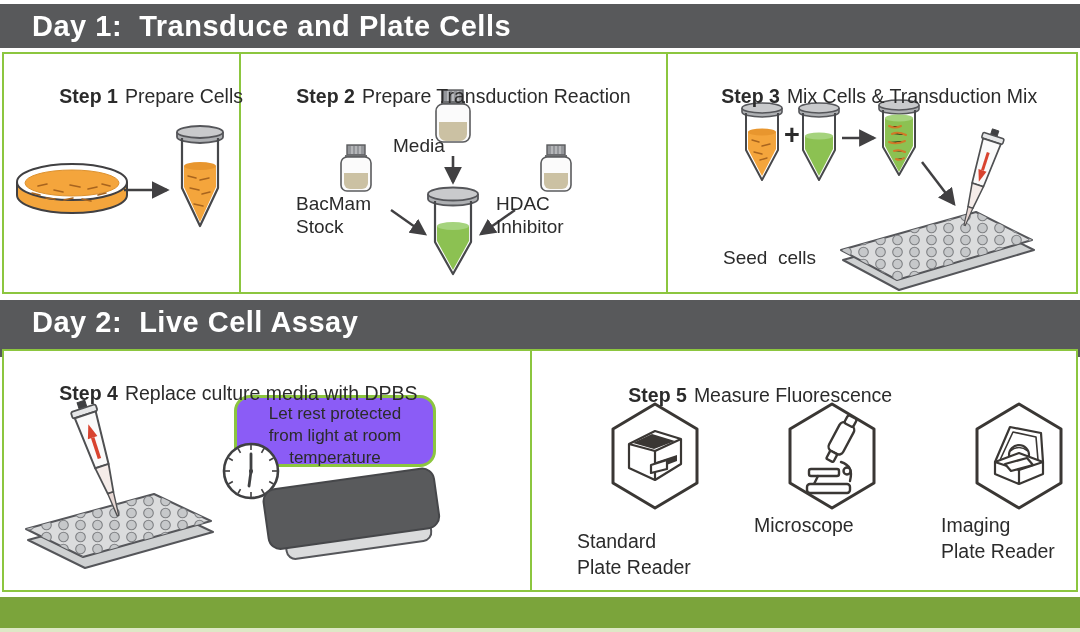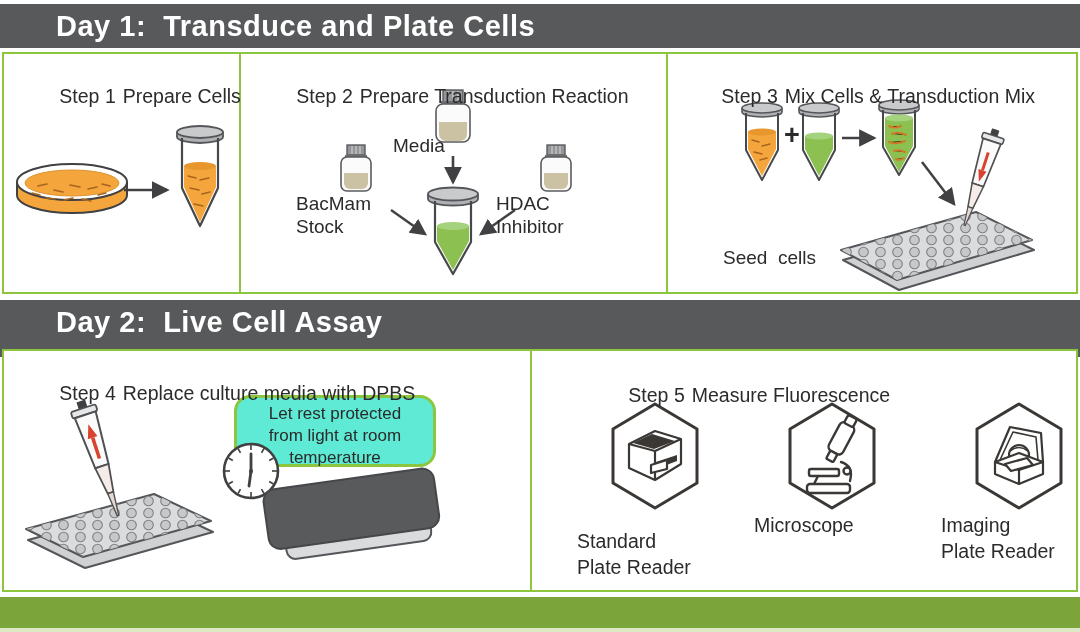--- a/index.html
+++ b/index.html
@@ -3,45 +3,45 @@
 <meta charset="utf-8">
 <style>
   html,body{margin:0;padding:0;background:#ffffff;}
   .canvas{
     position:relative;width:1080px;height:632px;background:#ffffff;
     font-family:"Liberation Sans",sans-serif;color:#2b2b2b;overflow:hidden;
   }
   .day-bar{
     position:absolute;left:0;width:1080px;height:44px;background:#58595b;
     color:#ffffff;font-weight:700;font-size:29px;line-height:44px;
-    padding-left:56px;box-sizing:border-box;white-space:pre;letter-spacing:.5px;
+    padding-left:32px;box-sizing:border-box;white-space:pre;letter-spacing:.5px;
   }
   #day1-bar{top:4px;}
   #day2-bar{top:300px;height:57px;line-height:45px;}
   .panel{
     position:absolute;left:2px;width:1076px;background:#ffffff;
     border:2px solid #8cc63f;box-sizing:border-box;display:flex;
   }
   #panel-day1{top:52px;height:242px;}
   #panel-day2{top:349px;height:243px;gap:39px;}
   .col{position:relative;height:100%;box-sizing:border-box;}
   .divided{border-right:2px solid #8cc63f;}
   .step-title{
     position:absolute;top:8px;left:12px;font-size:19.5px;white-space:pre;z-index:3;
     color:#2b2b2b;
   }
-  .step-title .lbl{font-weight:400;margin-right:7px;margin-top:36px;}
+  .step-title .lbl{font-weight:700;margin-right:7px;margin-top:36px;}
   .art{position:absolute;left:0;top:0;z-index:2;}
   .flabel{
     position:absolute;text-align:left;font-size:19px;line-height:1.22;
     white-space:pre-line;color:#2b2b2b;z-index:3;
   }
   .callout{
     position:absolute;left:230px;top:44px;width:202px;height:72px;
-    border:3px solid #8cc63f;border-radius:16px;background:#5eead4;
+    border:3px solid #8cc63f;border-radius:16px;background:#8b5cf6;
     box-sizing:border-box;font-size:17px;line-height:1.3;text-align:center;
     white-space:pre-line;padding-top:5px;z-index:1;color:#2b2b2b;
   }
   .plus{
     position:absolute;font-size:27px;font-weight:700;text-align:center;z-index:3;
   }
   .hex-label{font-size:19.5px;line-height:1.32;}
   #footer-bar{position:absolute;left:0;top:597px;width:1080px;height:31px;background:#7ba43b;}
   #footer-strip{position:absolute;left:0;top:628px;width:1080px;height:4px;background:#dde8c6;}
 </style>

